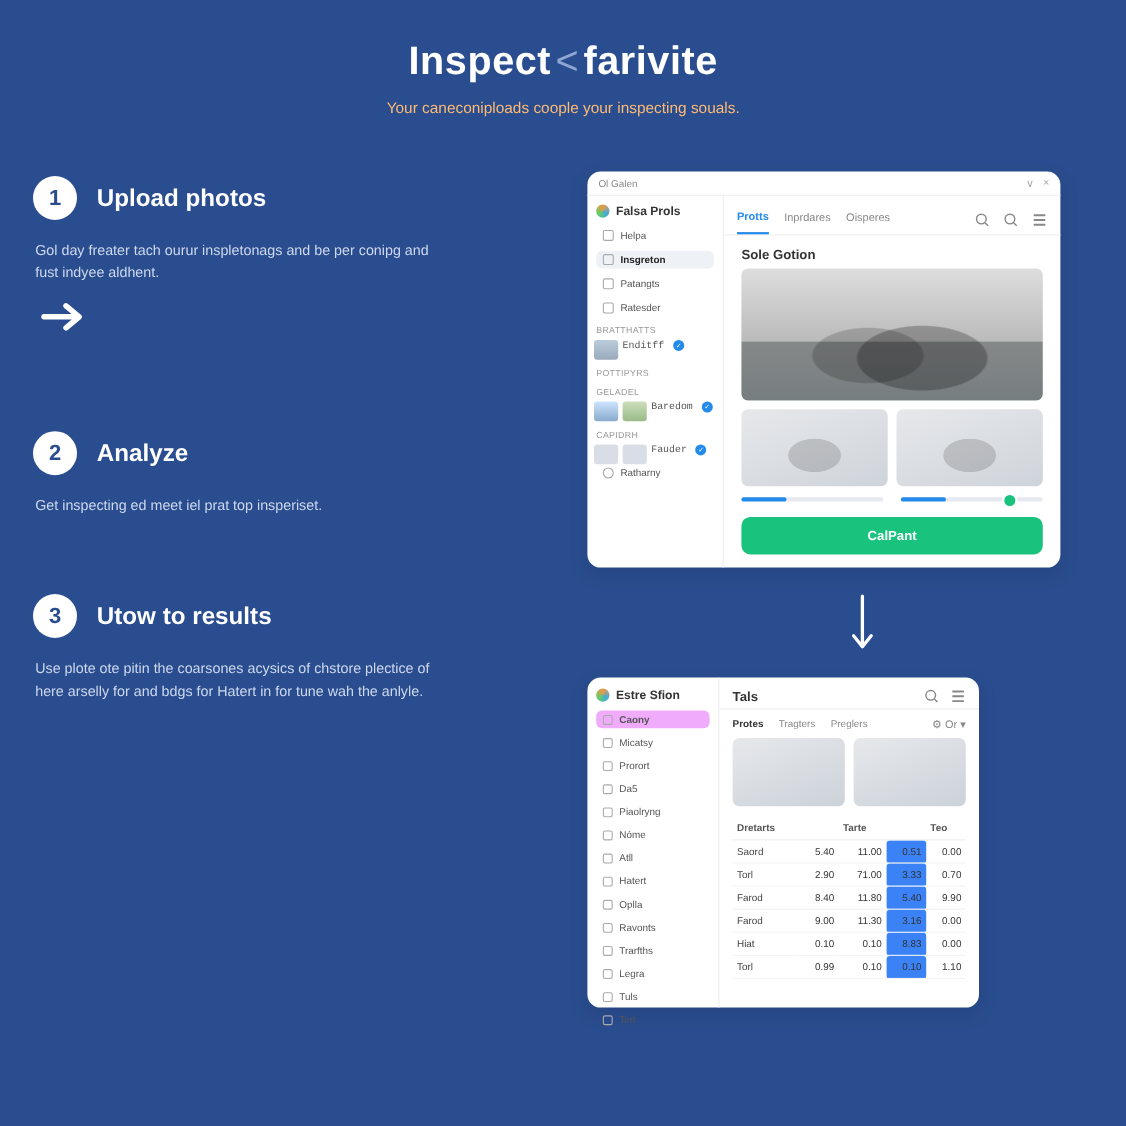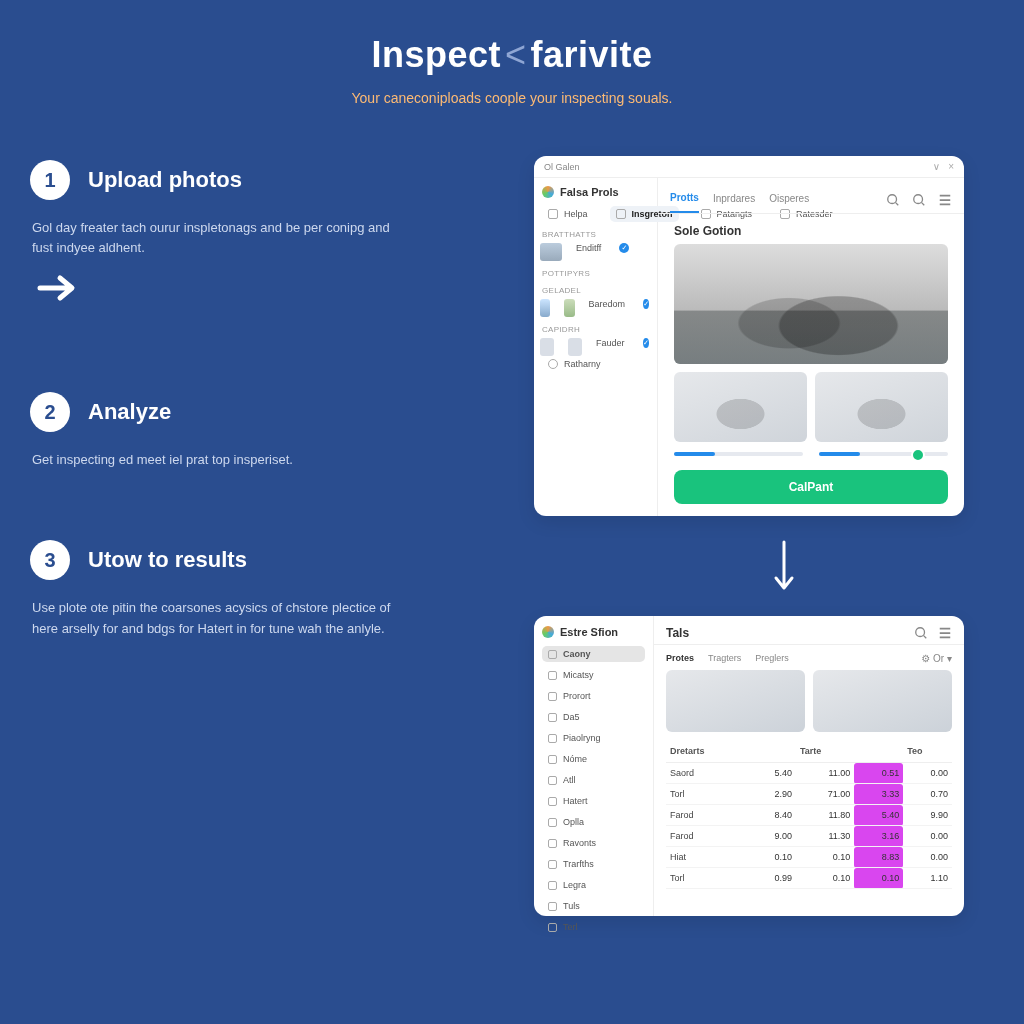--- a/index.html
+++ b/index.html
@@ -25,42 +25,42 @@
 .step-desc { font-size: 13px; line-height: 1.55; color: #cdd8ee;
              max-width: 360px; margin-left: 2px; }
 .arrow-right { width: 44px; height: 44px; margin: 8px 0 0 6px; }
 .arrow-right svg { display: block; color: #fff; }
 .arrow-down { display: flex; justify-content: center; }
 .arrow-down svg { color: #fff; }
 
 .card { background: #fff; border-radius: 12px; color: #333;
         box-shadow: 0 6px 18px rgba(0,0,0,.10); position: relative; }
 #card1 { width: 430px; height: 360px; margin-bottom: 24px; }
-#card2 { width: 430px; height: 300px; margin-top: 16px; }
+#card2 { width: 356px; height: 300px; margin-top: 16px; }
 
 .c1-top { height: 22px; border-bottom: 1px solid #eee; padding: 0 10px;
           font-size: 9px; color: #888; display: flex; align-items: center;
           justify-content: space-between; }
 .wctrls { display: flex; gap: 8px; color: #aaa; font-size: 10px; }
 .c1-body { display: flex; height: calc(100% - 22px); }
 .c1-side { width: 124px; border-right: 1px solid #eee; padding: 8px 8px; font-size: 9px;
            color: #555; }
 .c1-brand { display: flex; align-items: center; gap: 6px; font-weight: 700;
             font-size: 11px; margin-bottom: 8px; color: #333; }
 .brand-dot { width: 12px; height: 12px; border-radius: 50%;
              background: conic-gradient(#e94, #4ad, #6c6, #e94); }
-.snav { list-style: none; display: flex; gap: 16px; }
+.snav { list-style: none; display: flex; flex-direction: column; gap: 6px; }
 .snav li { display: flex; align-items: center; gap: 6px; padding: 3px 6px;
            border-radius: 5px; color: #555; }
 .snav li.active { background: #eef2f7; color: #222; font-weight: 600; }
 .snav .ic { width: 10px; height: 10px; border: 1px solid #aaa; border-radius: 2px;
             flex: none; }
 .shead { font-size: 8px; color: #999; margin: 8px 0 4px; text-transform: uppercase;
          letter-spacing: .3px; }
-.throw { display: flex; gap: 14px; margin-left: -2px; }
+.throw { display: flex; gap: 4px; margin-left: -2px; font-family: Liberation Mono, monospace; }
 .thumb { width: 22px; height: 18px; border-radius: 3px; background: #d9dee6; }
 .thumb.b { background: linear-gradient(#bcd, #9ab); }
 .thumb.g { background: linear-gradient(#cdb, #9b8); }
 .thumb.sky { background: linear-gradient(#cce5ff, #88aacc); }
 .chk { width: 10px; height: 10px; border-radius: 50%; background: #248bea; color:#fff;
        font-size: 7px; display:flex; align-items:center; justify-content:center;
        margin-left: 4px; }
 
 .c1-main { flex: 1; display: flex; flex-direction: column; }
 .c1-tabs { display: flex; align-items: center; padding: 8px 12px 0;
@@ -97,42 +97,42 @@
                     border:2px solid #fff; }
 .c1-cta { margin: 14px 16px 16px; background: #19c37d; color: #fff; border-radius: 8px;
           text-align: center; padding: 10px 0; font-weight: 600; font-size: 12px; }
 
 .c2-body { display: flex; height: 100%; }
 .c2-side { width: 120px; border-right: 1px solid #eee; padding: 10px 8px;
            font-size: 9px; color: #555; }
 .c2-nav { list-style:none; display:flex; flex-direction:column; gap:5px; margin-top:6px; }
 .c2-nav li { display:flex; align-items:center; gap:6px; padding:3px 6px;
              border-radius:5px; }
-.c2-nav li.active { background:#e5e5e5; font-weight:600; }
+.c2-nav li.active { background:#f0abfc; font-weight:600; }
 .c2-nav .ic { width:9px; height:9px; border:1px solid #aaa; border-radius:2px;
               flex:none; }
 .c2-main { flex:1; display:flex; flex-direction:column; }
 .c2-top { display:flex; align-items:center; padding:10px 12px 4px;
           border-bottom:1px solid #eee; }
 .c2-title { font-weight:700; font-size:12px; color:#333; }
 .c2-top .right { margin-left:auto; display:flex; gap:10px; color:#888; }
 .c2-tabs { display:flex; gap:14px; padding:8px 12px 6px; font-size:9px; color:#888; }
 .c2-tabs .tab.active { color:#333; font-weight:600; }
 .c2-ctrl { margin-left:auto; font-size:10px; color:#888; }
 .c2-photos { display:flex; gap:8px; padding:0 12px 8px; }
 .c2-ph { flex:1; height:62px; border-radius:6px;
          background:linear-gradient(160deg,#e6e8eb,#ccd2d9); }
 
 .tbl { width:calc(100% - 24px); margin:0 12px; border-collapse:collapse;
        font-size:9px; color:#333; }
 .tbl th { text-align:left; font-weight:600; color:#555; padding:6px 4px;
           border-bottom:1px solid #eee; }
 .tbl td { padding:5px 4px; border-bottom:1px solid #f3f3f3; color:#444; }
 .tbl td.num { text-align:right; color:#333; }
-.tbl td.hi { background:#d946ef; border-radius:3px;margin-top:16px; }
+.tbl td.hi { background:#3b82f6; border-radius:3px;margin-top:16px; }
 </style>
 </head>
 <body>
 
 <div class="hero">
   <div class="hero-title">
     <span>Inspect</span><span class="sep">&lt;</span><span>farivite</span>
   </div>
   <div class="hero-sub">Your caneconiploads coople your inspecting souals.</div>
 </div>

